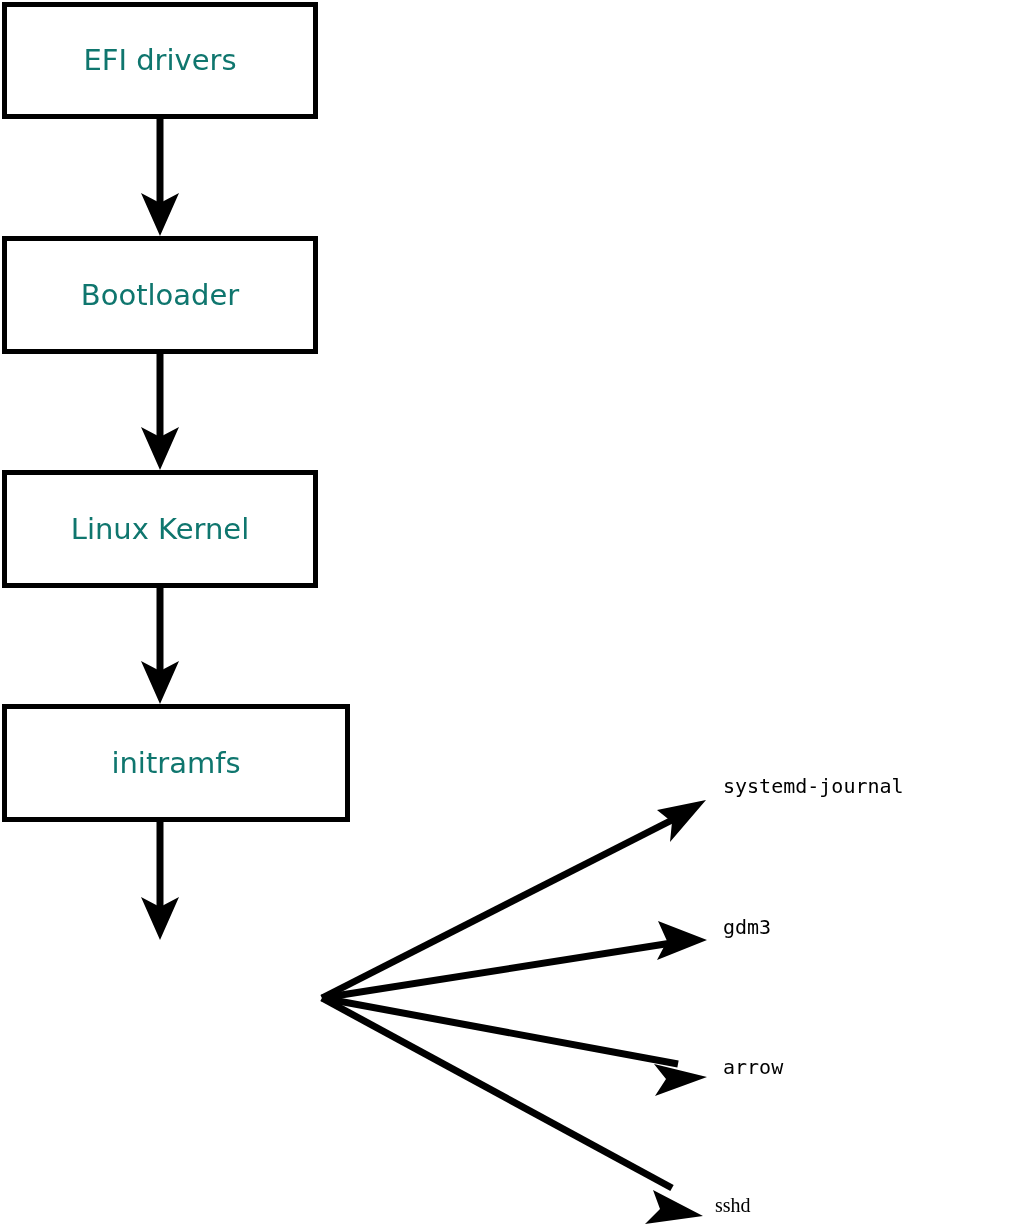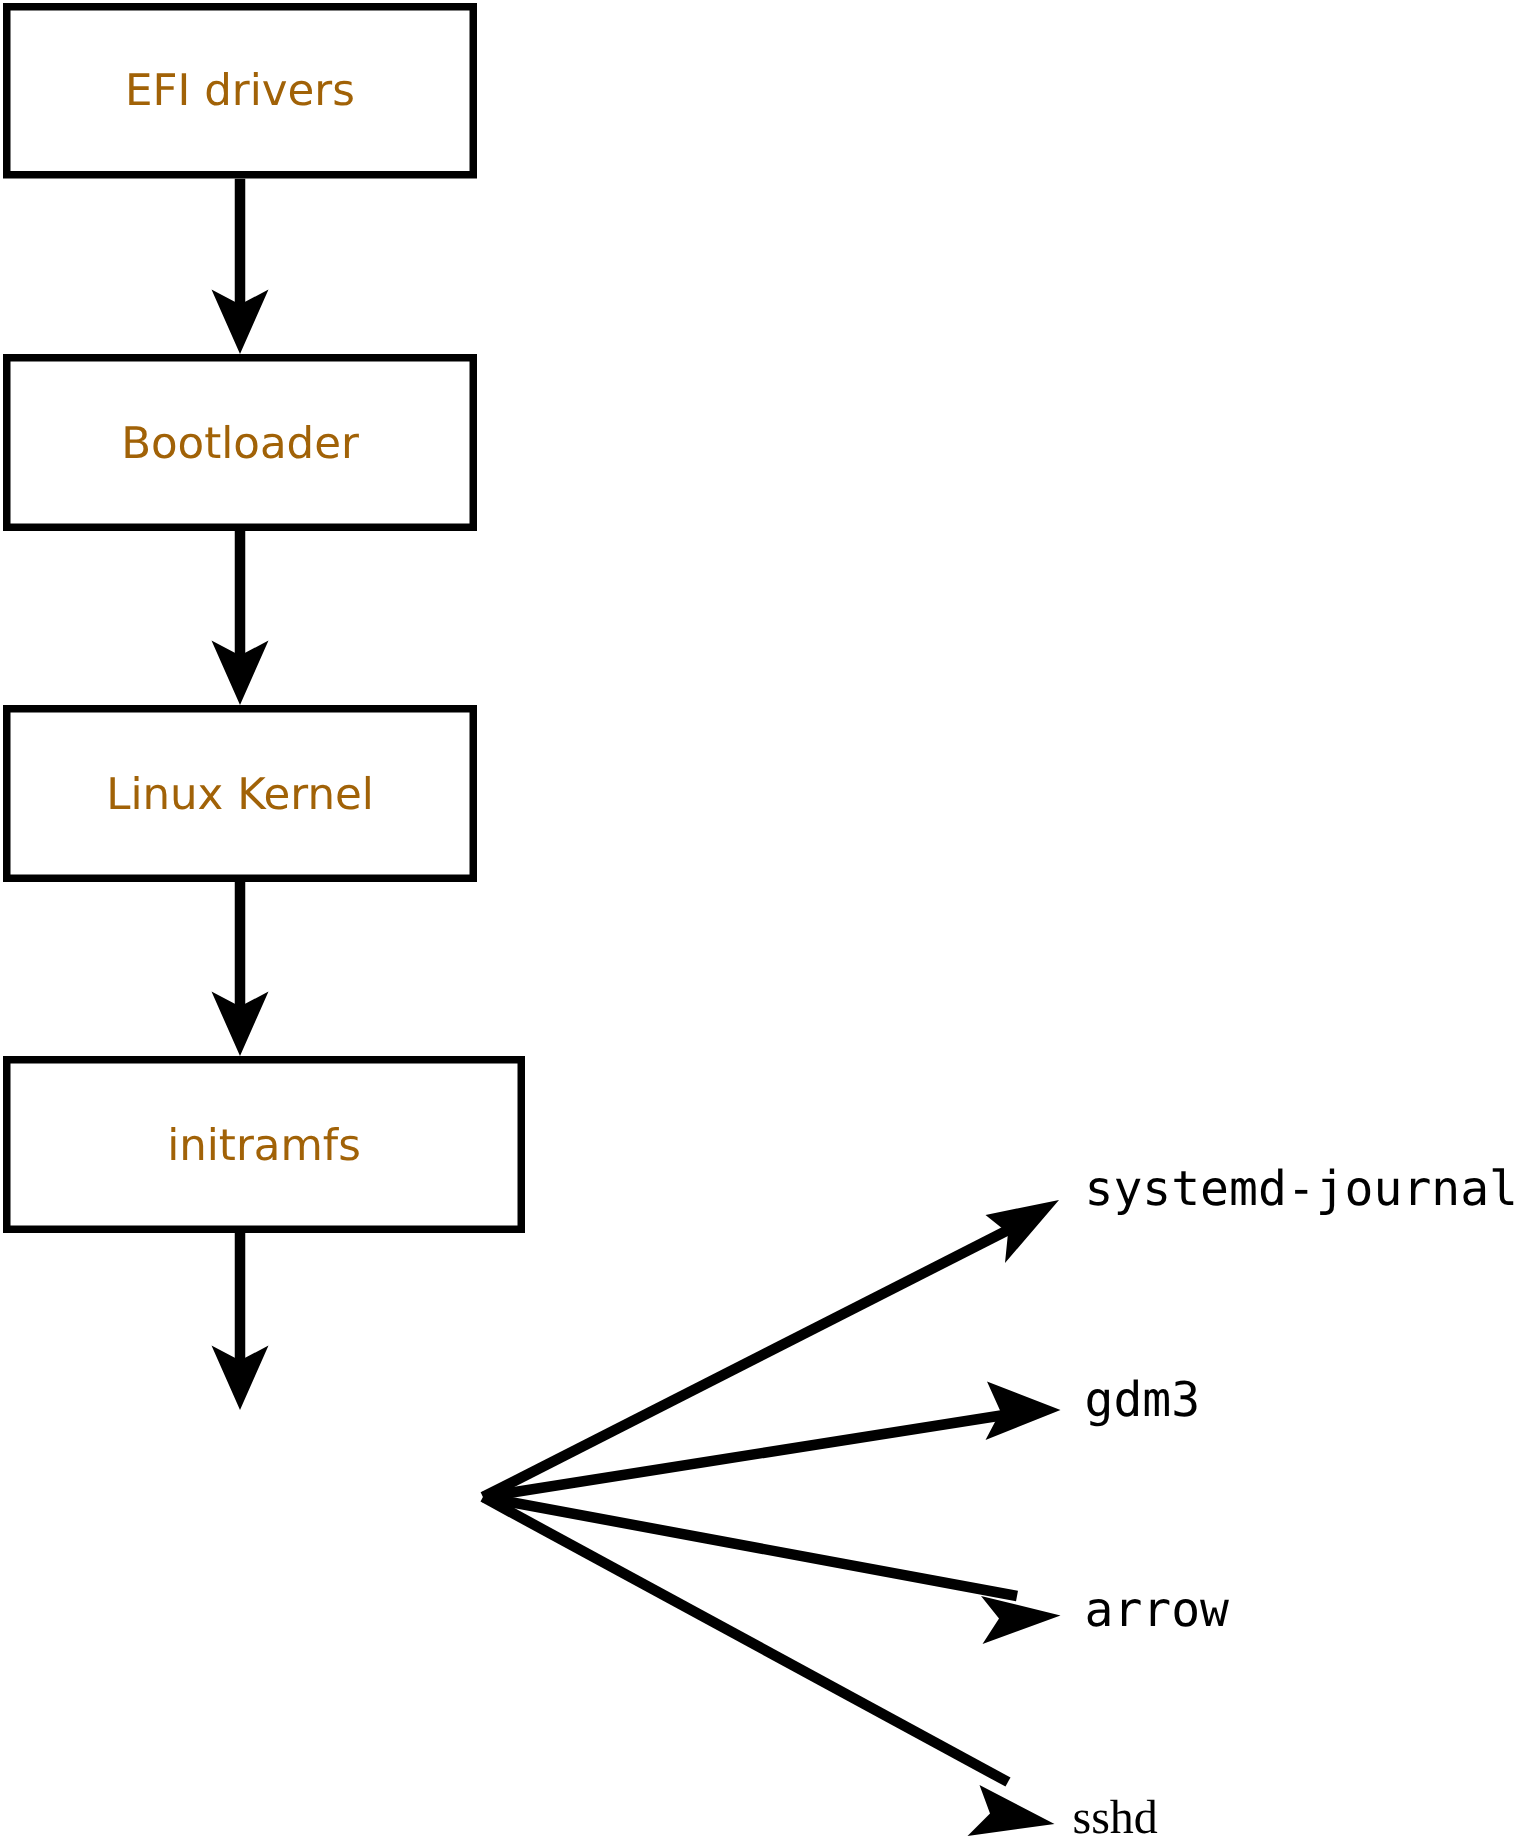--- a/index.html
+++ b/index.html
@@ -27,29 +27,29 @@
     box-sizing: border-box;
     border: 5px solid #000000;
     background: #ffffff;
     display: flex;
     align-items: center;
     justify-content: center;
   }
   .node-label {
     font-family: "DejaVu Sans", sans-serif;
     font-size: 29px;
-    color: #a16207;
+    color: #0f766e;
     line-height: 1;
     letter-spacing: 0px;
     white-space: nowrap;
   }
   .leaf-label {
     position: absolute;
     font-family: "DejaVu Sans Mono", monospace;
-    font-size: 32px;
+    font-size: 20px;
     color: #000000;
     line-height: 1;
     white-space: nowrap;
   }
   .caption-text {
     position: absolute;
     font-family: "DejaVu Sans", sans-serif;
     font-size: 29px;
     color: #000000;
     line-height: 1;

